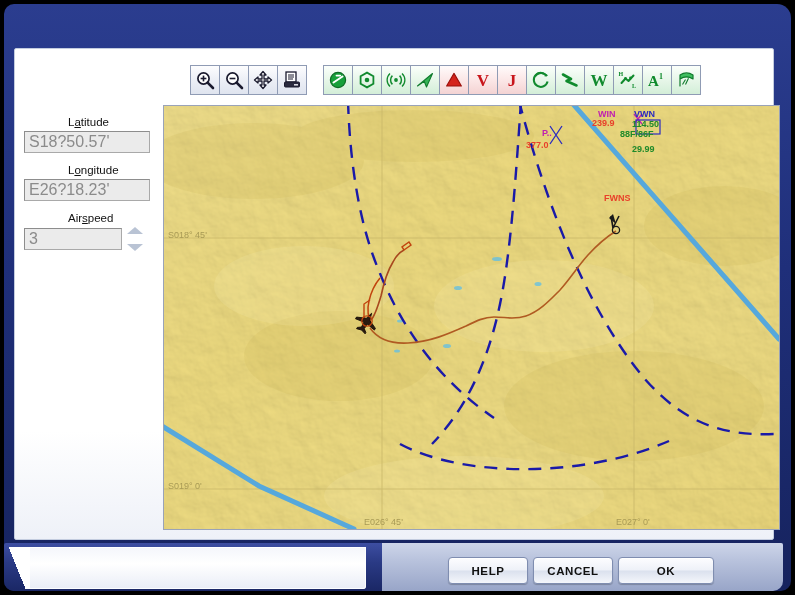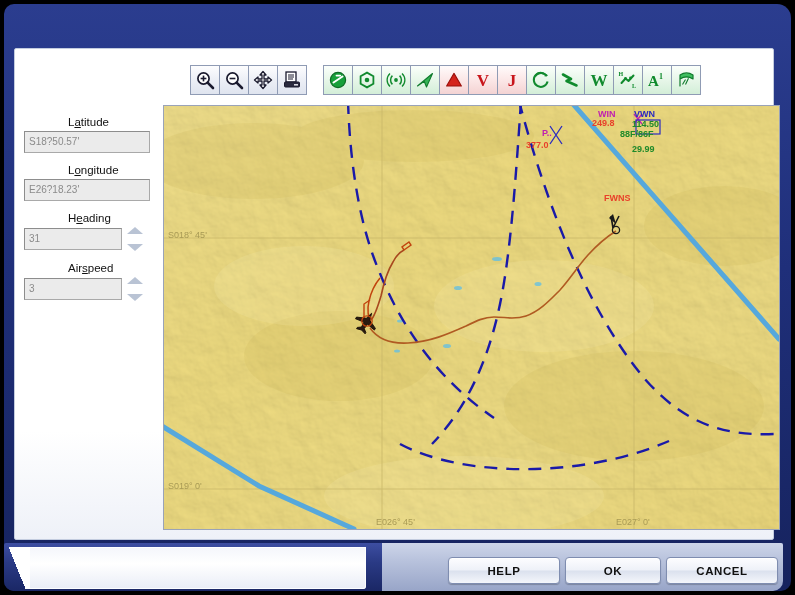--- a/index.html
+++ b/index.html
@@ -155,21 +155,21 @@
   .flabel u { text-decoration: underline; }
   .frow { display: flex; align-items: center; }
   .finput {
     height: 22px;
     width: 126px;
     background: #ebebeb;
     border: 1px solid #a9a9a9;
     border-top-color: #8d8d8d;
     border-left-color: #8d8d8d;
     color: #8b8b8b;
-    font-size: 10px;
+    font-size: 16px;
     padding: 0 4px;
     line-height: 20px;
     white-space: nowrap;
     overflow: hidden;
     font-family: "Liberation Sans", sans-serif;
   }
   .finput.narrow { width: 98px; }
   .spin {
     width: 18px; height: 24px;
     margin-left: 5px;
@@ -209,21 +209,21 @@
   .lab-blu  { color: #2a2ac0; font-weight: bold; }
 
   
   .btnrow {
     position: absolute;
     left: 448px; top: 557px;
     display: flex; gap: 5px;
     z-index: 20;
   }
   .dbtn {
-    width: 112px; height: 27px;
+    width: 80px; height: 27px;
     border: 1px solid #7f8db0;
     border-radius: 4px;
     background: linear-gradient(180deg,#fdfdff 0%, #eef1f8 48%, #dbe1ee 52%, #f4f6fb 100%);
     color: #101010;
     font-size: 11.5px;
     font-weight: bold;
     letter-spacing: .6px;
     display: flex; align-items: center; justify-content: center;
     cursor: pointer;
     box-shadow: 0 1px 1px rgba(0,0,0,.22), inset 0 1px 0 #fff;
@@ -380,30 +380,20 @@
     </div>
 
     <div class="fld">
       <div class="flabel"><span>L</span><u>o</u><span>ngitude</span></div>
       <div class="frow">
         <div class="finput">E26?18.23'</div>
       </div>
     </div>
 
 
-    <div class="fld">
-      <div class="flabel"><span>H</span><u>e</u><span>ading</span></div>
-      <div class="frow">
-        <div class="finput narrow">31</div>
-        <div class="spin">
-          <div class="up"></div>
-          <div class="dn"></div>
-        </div>
-      </div>
-    </div>
 
     <div class="fld">
       <div class="flabel"><span>Air</span><u>s</u><span>peed</span></div>
       <div class="frow">
         <div class="finput narrow">3</div>
         <div class="spin">
           <div class="up"></div>
           <div class="dn"></div>
         </div>
       </div>
@@ -515,38 +505,38 @@
       </g>
 
       <g transform="translate(203,215) rotate(31)">
         <path d="M0 -9 L2 -2 L11 2 L11 4 L2 2.5 L1.6 8 L5 10.5 L5 12 L0 10.5 L-5 12 L-5 10.5 L-1.6 8 L-2 2.5 L-11 4 L-11 2 L-2 -2 Z" fill="#2b1a10" stroke="#140c06" stroke-width="0.8"></path>
       </g>
       <circle cx="203" cy="215" r="5.2" fill="none" stroke="#c1440e" stroke-width="1.3"></circle>
     </svg>
 
     <div class="maplabel lab-grid" style="left:4px;  top:124px;">S018° 45'</div>
     <div class="maplabel lab-grid" style="left:4px;  top:375px;">S019° 0'</div>
-    <div class="maplabel lab-grid" style="left:212px;top:411px;">E026° 45'</div>
+    <div class="maplabel lab-grid" style="left:200px;top:411px;">E026° 45'</div>
     <div class="maplabel lab-grid" style="left:452px;top:411px;">E027° 0'</div>
 
     <div class="maplabel lab-red" style="left:440px;top:87px;">FWNS</div>
     <div class="maplabel lab-mag" style="left:378px;top:22px;">P..</div>
     <div class="maplabel lab-red" style="left:362px;top:34px;">377.0</div>
-    <div class="maplabel lab-red" style="left:428px;top:12px;">249.8</div>
+    <div class="maplabel lab-red" style="left:428px;top:12px;">239.9</div>
     <div class="maplabel lab-mag" style="left:434px;top:3px;">WIN</div>
     <div class="maplabel lab-blu" style="left:470px;top:3px;">VWN</div>
     <div class="maplabel lab-grn" style="left:468px;top:13px;">114.50</div>
     <div class="maplabel lab-grn" style="left:456px;top:23px;text-align:right;">88F/86F</div>
     <div class="maplabel lab-grn" style="left:468px;top:38px;">29.99</div>
   </div>
 
   <div class="bottombar">
     <div class="bb-right"></div>
     <div class="bb-plate"></div>
   </div>
 
   <div class="btnrow">
     <div class="dbtn">HELP</div>
+    <div class="dbtn">CANCEL</div>
     <div class="dbtn ok">OK</div>
-    <div class="dbtn">CANCEL</div>
   </div>
 
 </div>
 
 </body></html>

